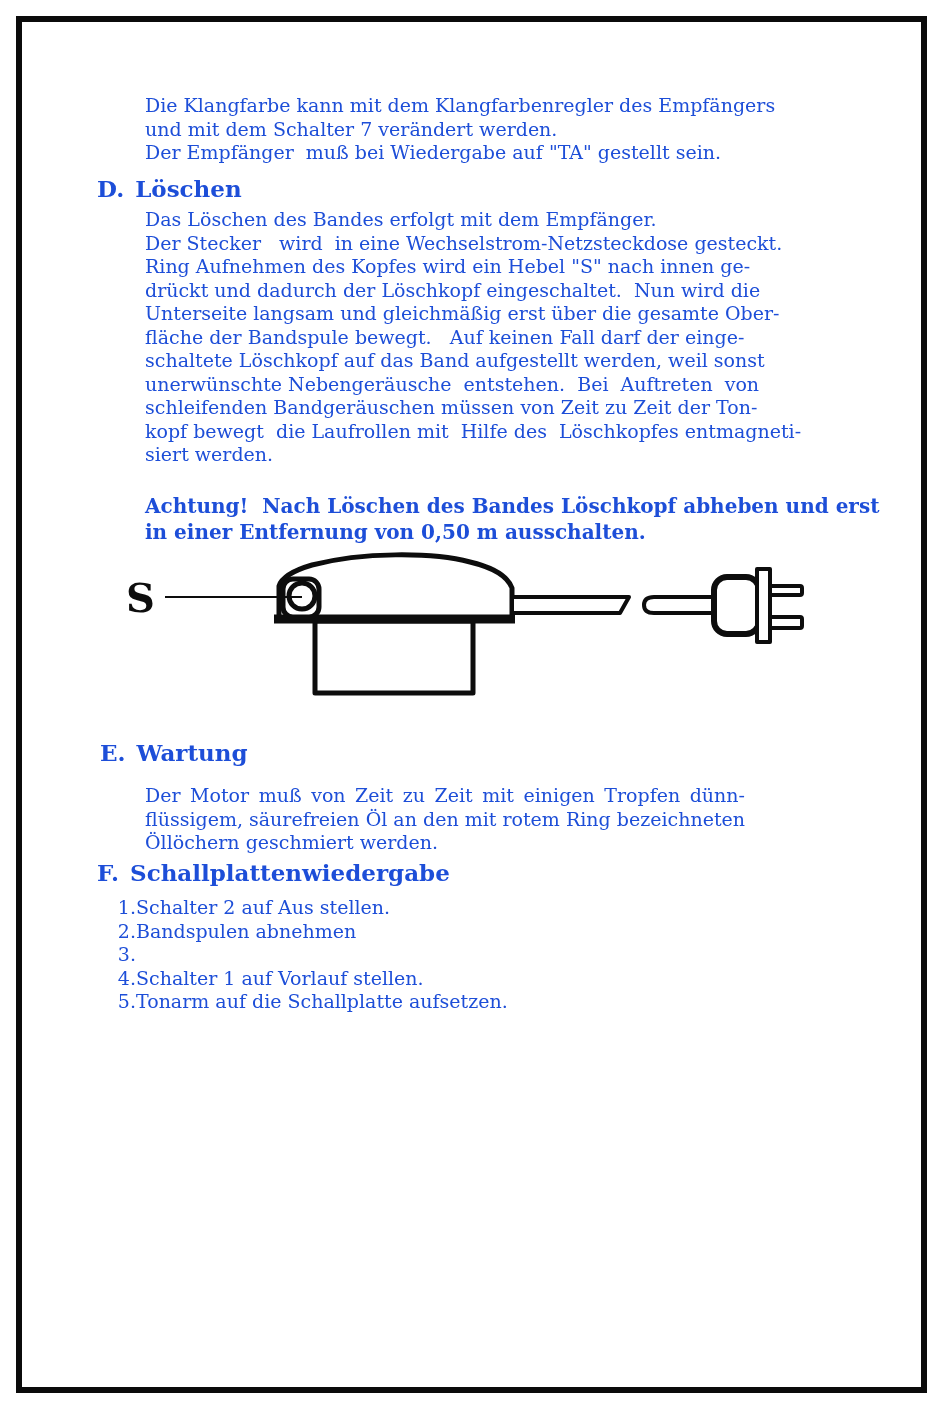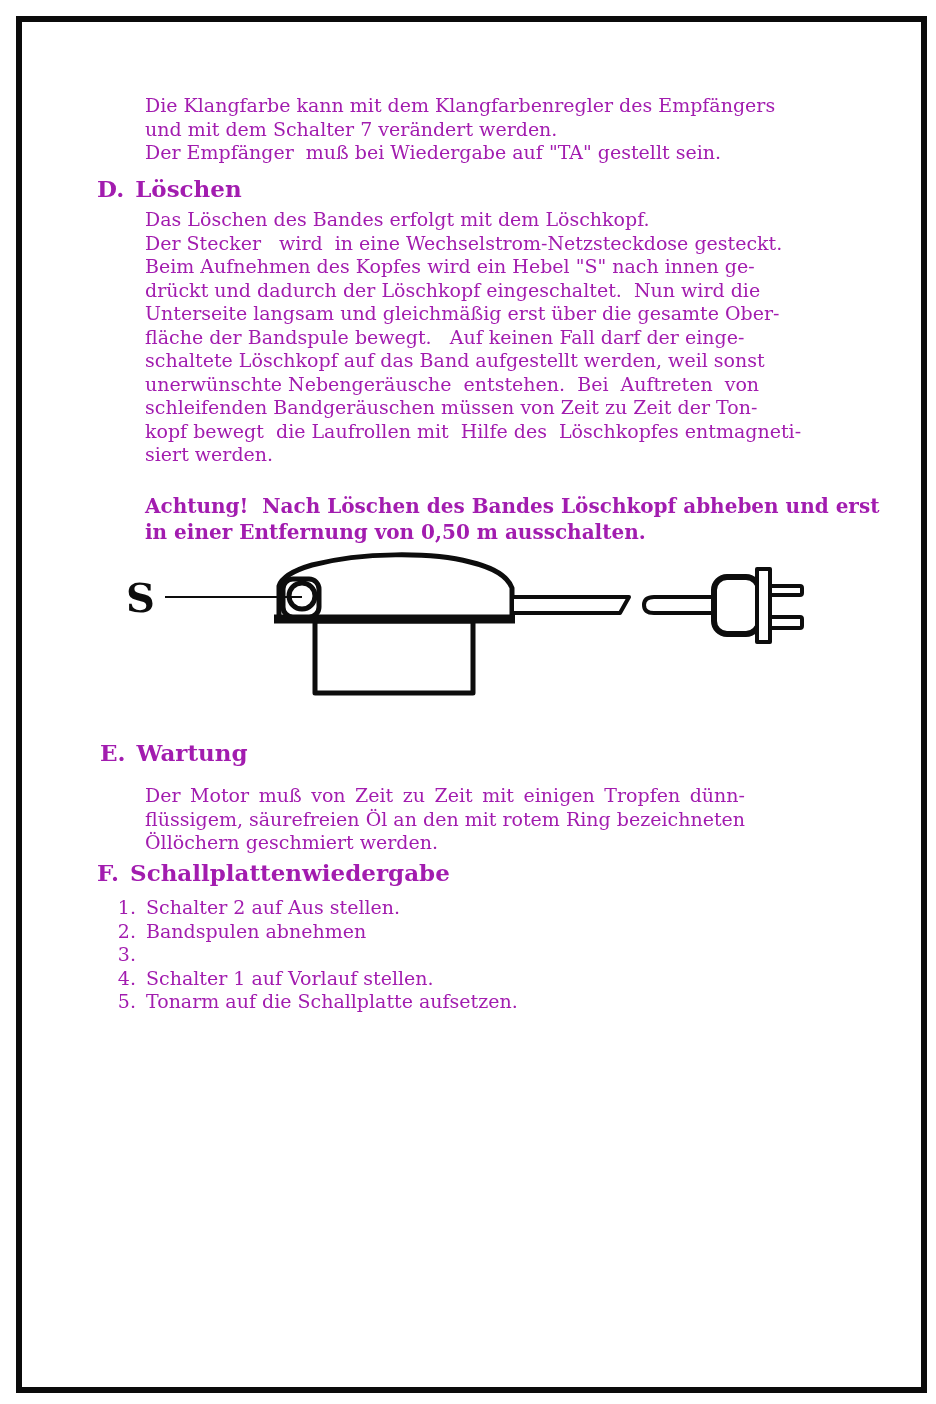--- a/index.html
+++ b/index.html
@@ -2,21 +2,21 @@
 <html><head>
 <meta charset="utf-8">
 <style>
   html, body {
     margin: 0; padding: 0; background: #ffffff;
   }
   .page {
     position: relative;
     width: 936px; height: 1404px;
     background: #ffffff;
-    color: #a21caf;
+    color: #1d4ed8;
     font-family: "DejaVu Serif", serif;
     overflow: hidden;
   }
   .frame {
     position: absolute;
     left: 16px; top: 16px;
     width: 911px; height: 1377px;
     border: 6px solid #0b0b0b;
     box-sizing: border-box;
   }
@@ -58,21 +58,20 @@
     display: flex;
     font-size: 19px;
     line-height: 23.6px;
   }
   .list .num {
     width: 28px;
     text-align: right;
     flex: 0 0 28px;
   }
   .list .txt {
-    margin-left: 10px;
     white-space: pre;
   }
 
   .figure svg { display: block; }
   .figure .stroke {
     fill: #ffffff;
     stroke: #0d0d0d;
     stroke-linejoin: round;
   }
   .figure .wire {
@@ -93,23 +92,23 @@
       <div class="line">und mit dem Schalter 7 verändert werden.</div>
       <div class="line">Der Empfänger  muß bei Wiedergabe auf "TA" gestellt sein.</div>
     </div>
 
   <div class="abs heading" style="left:97px; top:176px;">
     <span>D.</span>
     <span>Löschen</span>
   </div>
 
   <div class="abs para" style="left:145px; top:208px;">
-      <div class="line">Das Löschen des Bandes erfolgt mit dem Löschkopf.</div>
+      <div class="line">Das Löschen des Bandes erfolgt mit dem Empfänger.</div>
       <div class="line">Der Stecker   wird  in eine Wechselstrom-Netzsteckdose gesteckt.</div>
-      <div class="line">Beim Aufnehmen des Kopfes wird ein Hebel "S" nach innen ge-</div>
+      <div class="line">Ring Aufnehmen des Kopfes wird ein Hebel "S" nach innen ge-</div>
       <div class="line">drückt und dadurch der Löschkopf eingeschaltet.  Nun wird die</div>
       <div class="line">Unterseite langsam und gleichmäßig erst über die gesamte Ober-</div>
       <div class="line">fläche der Bandspule bewegt.   Auf keinen Fall darf der einge-</div>
       <div class="line">schaltete Löschkopf auf das Band aufgestellt werden, weil sonst</div>
       <div class="line">unerwünschte Nebengeräusche  entstehen.  Bei  Auftreten  von</div>
       <div class="line">schleifenden Bandgeräuschen müssen von Zeit zu Zeit der Ton-</div>
       <div class="line">kopf bewegt  die Laufrollen mit  Hilfe des  Löschkopfes entmagneti-</div>
       <div class="line">siert werden.</div>
     </div>
 

